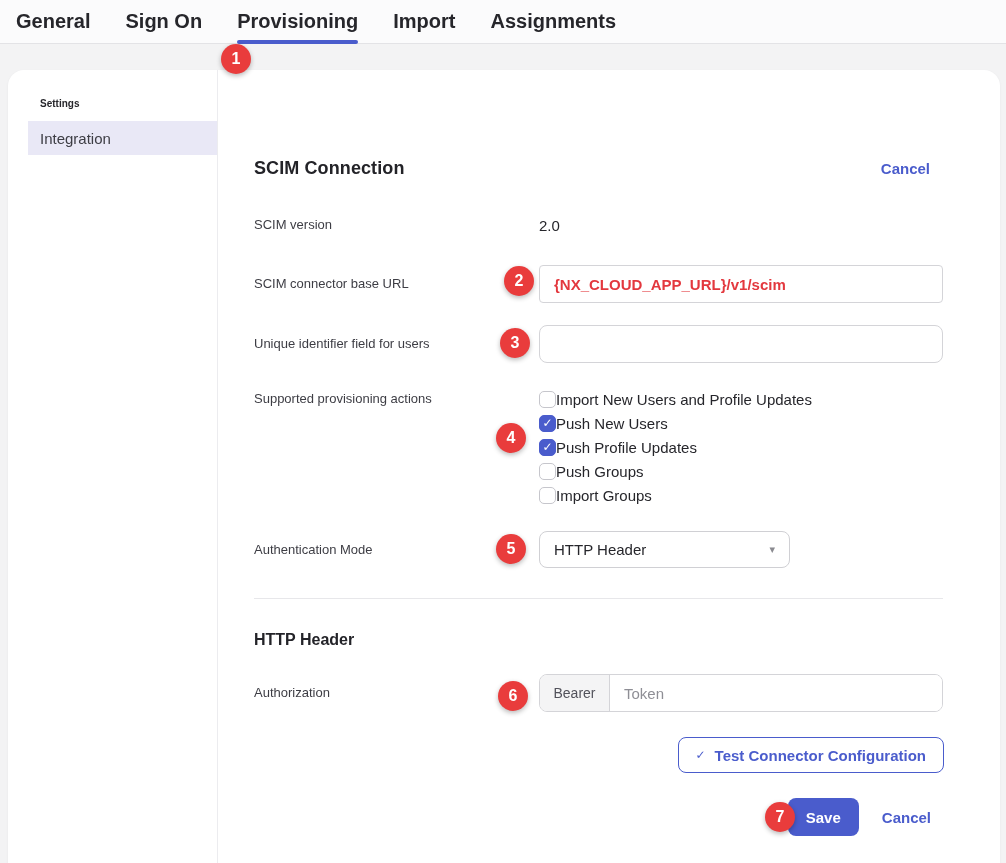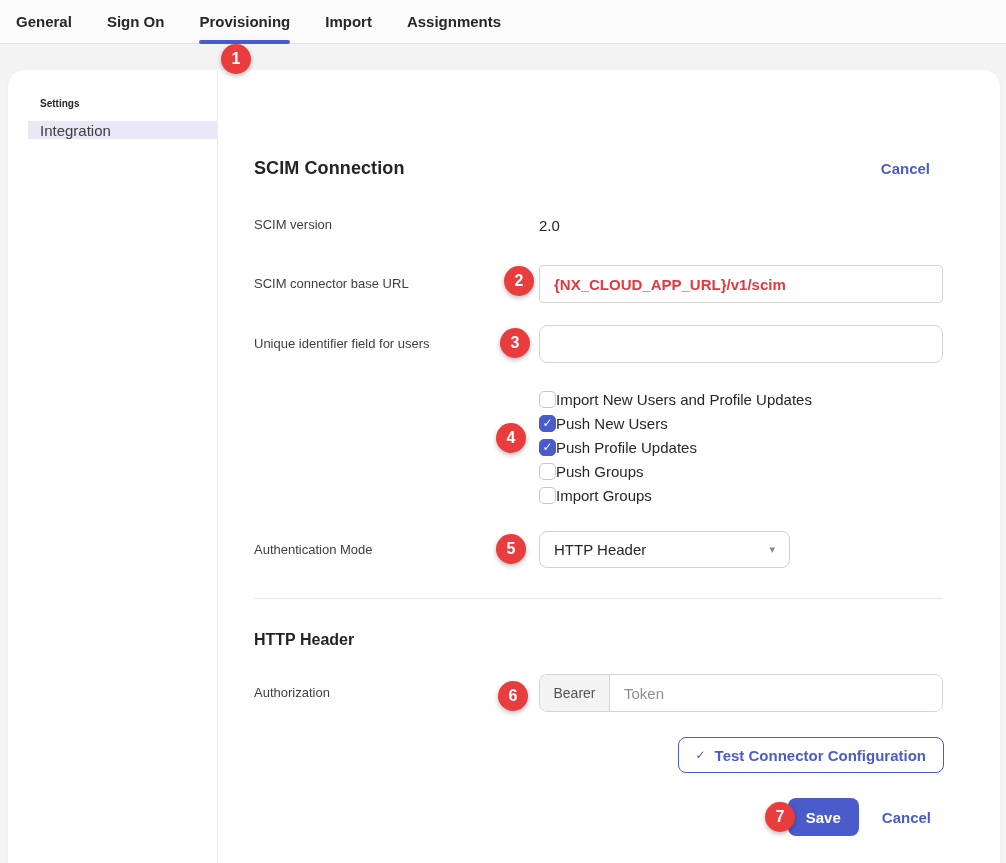--- a/index.html
+++ b/index.html
@@ -21,40 +21,40 @@
     overflow:hidden;
   }
   
   .tabbar{
     position:absolute;left:0;top:0;width:1006px;height:44px;
     background:#fbfbfc;border-bottom:1px solid #e3e3e6;
     display:flex;align-items:stretch;gap:35px;padding-left:16px;
   }
   .tab{
     position:relative;display:flex;align-items:center;
-    font-size:15px;font-weight:700;color:var(--text-dark);
+    font-size:20px;font-weight:700;color:var(--text-dark);
     cursor:pointer;white-space:nowrap;
   }
   .tab.active::after{
     content:"";position:absolute;left:0;right:0;bottom:-1px;height:4px;
     background:var(--accent);border-radius:2px;
   }
   
   .card{
     position:absolute;left:8px;top:70px;width:992px;bottom:0;
     background:#ffffff;border-radius:16px 16px 0 0;
     box-shadow:0 1px 3px rgba(0,0,0,0.05);
     display:flex;overflow:hidden;
   }
   .sidebar{width:210px;border-right:1px solid #ececef;flex:none;}
   .sidebar-heading{
     margin:28px 0 12px 32px;font-size:10px;font-weight:700;color:var(--text-dark);
   }
   .sidebar-item{
-    margin-left:20px;height:18px;display:flex;align-items:center;
+    margin-left:20px;height:34px;display:flex;align-items:center;
     padding-left:12px;font-size:15px;color:var(--text-label);cursor:pointer;
   }
   .sidebar-item.selected{background:var(--selected-bg);}
   
   .main{flex:1;position:relative;}
   .abs{position:absolute;}
   .label{font-size:13px;color:var(--text-label);}
   .row-title{left:36px;top:88px;width:689px;display:flex;justify-content:space-between;align-items:center;}
   .page-title{font-size:18px;font-weight:700;color:#232328;letter-spacing:.1px;}
   .link{font-size:15px;font-weight:700;color:var(--accent);cursor:pointer;text-decoration:none;}
@@ -166,20 +166,21 @@
 
     <div class="abs label l-version">SCIM version</div>
     <div class="abs v-version">2.0</div>
 
     <div class="abs label l-baseurl">SCIM connector base URL</div>
     <input class="abs i-baseurl" type="text" value="{NX_CLOUD_APP_URL}/v1/scim" style="">
 
     <div class="abs label l-unique">Unique identifier field for users</div>
     <input class="abs i-unique" type="text" value="" style="">
 
+    <div class="abs label l-actions">Supported provisioning actions</div>
     <div class="abs checkbox-row" style="top:319px">
       <span class="checkbox"></span>
       <span class="checkbox-label">Import New Users and Profile Updates</span>
     </div>
     <div class="abs checkbox-row" style="top:343px">
       <span class="checkbox checked"></span>
       <span class="checkbox-label">Push New Users</span>
     </div>
     <div class="abs checkbox-row" style="top:367px">
       <span class="checkbox checked"></span>

